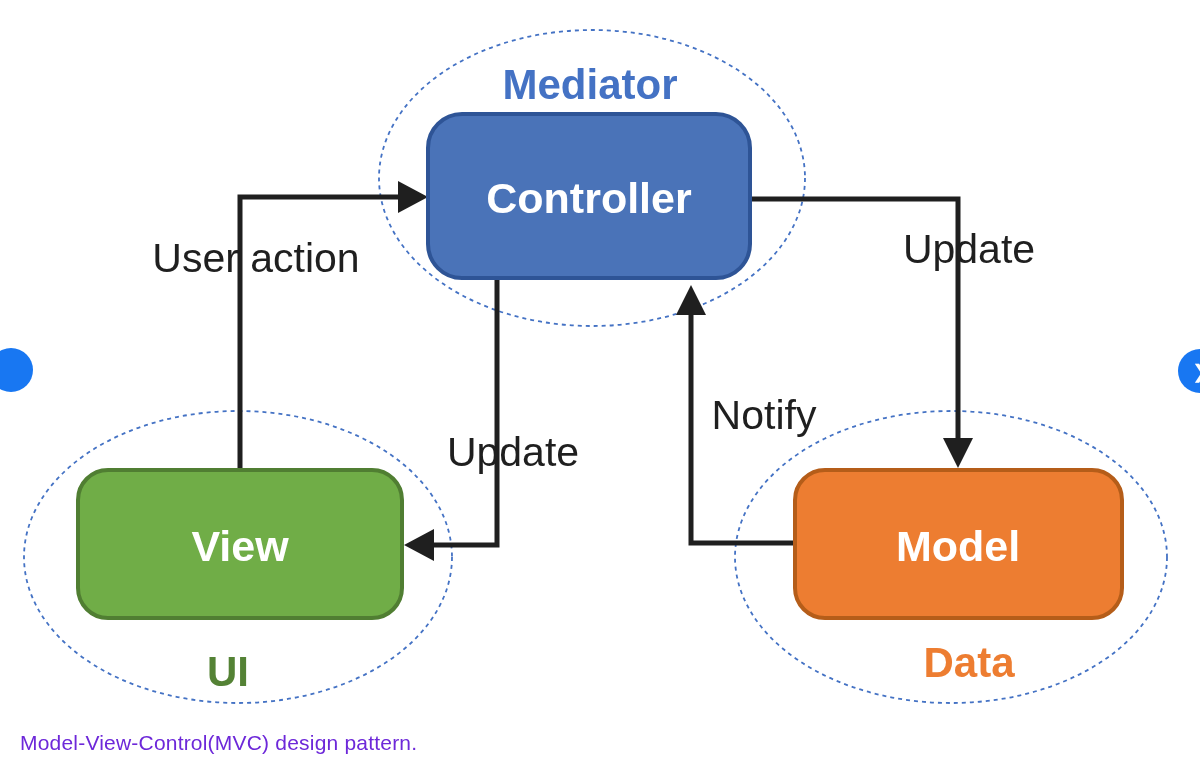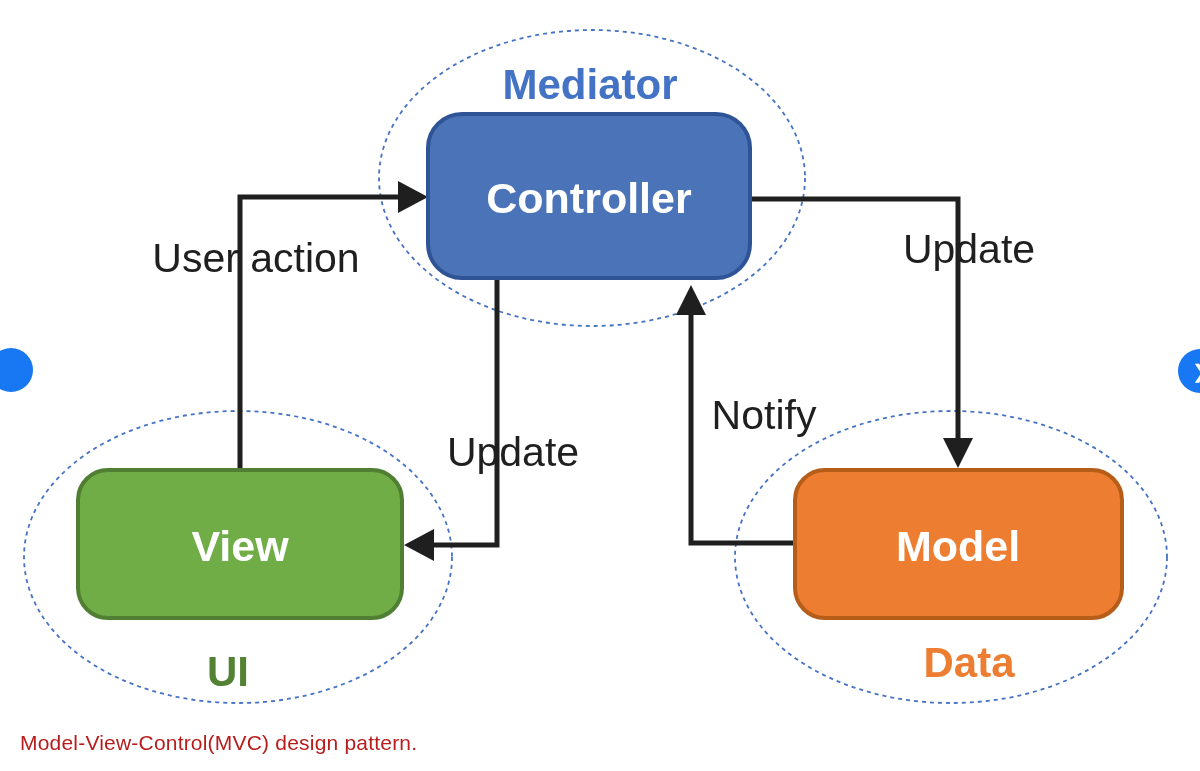--- a/index.html
+++ b/index.html
@@ -18,21 +18,21 @@
   .cluster-ellipse { fill: none; stroke-width: 1.8; stroke-dasharray: 4 4; }
   .node-rect { stroke-width: 4; }
   .edge-path { fill: none; stroke-width: 5; stroke-linejoin: miter; }
 
   
   .caption {
     position: absolute;
     left: 20px;
     top: 731px;
     font-size: 21px;
-    color: #b91c1c;
+    color: #6d28d9;
     letter-spacing: 0.2px;
   }
 
   
   .nav-btn {
     position: absolute;
     width: 44px;
     height: 44px;
     border-radius: 50%;
     background: #1877f2;

